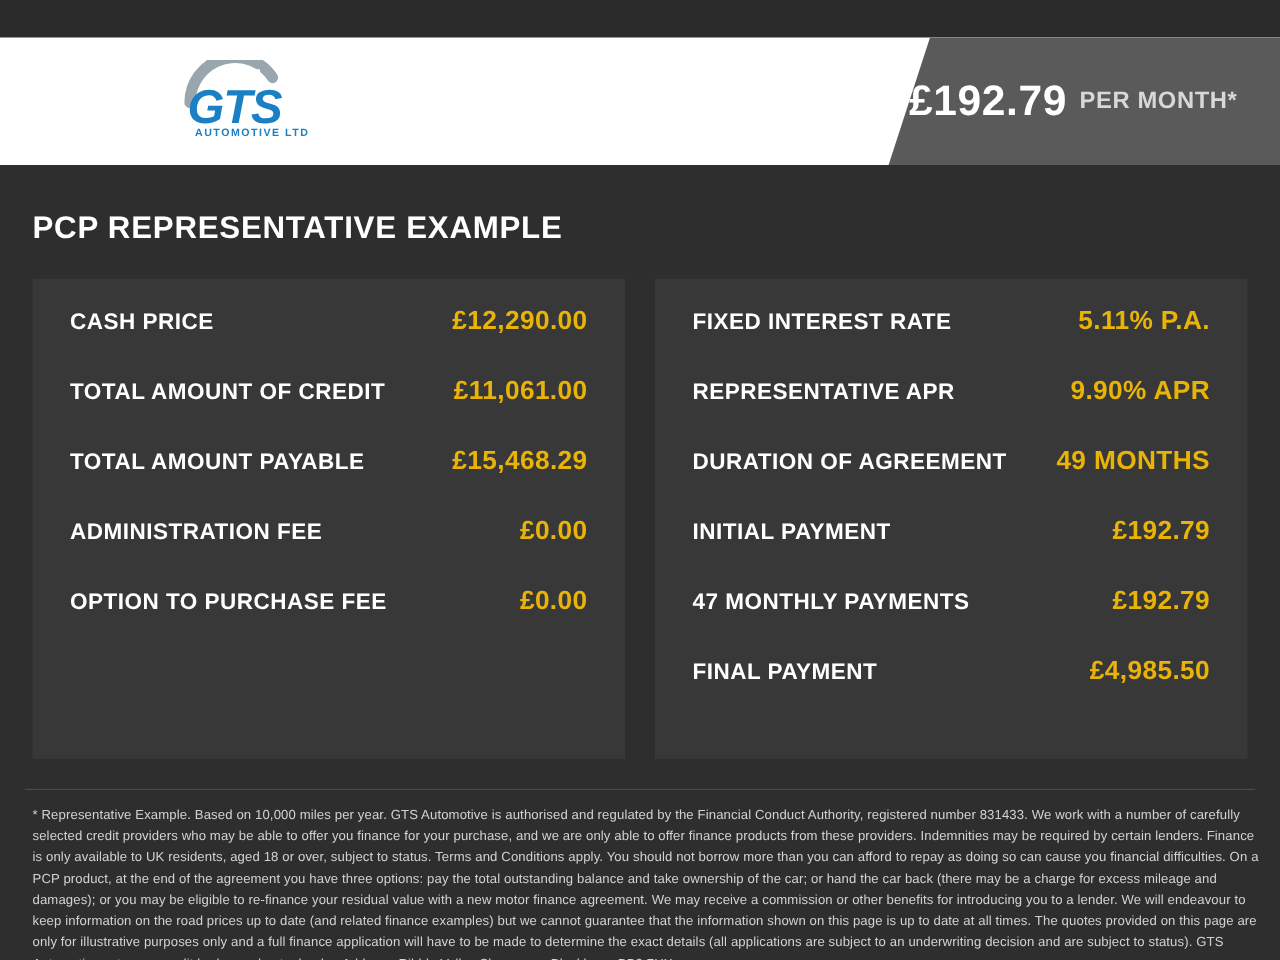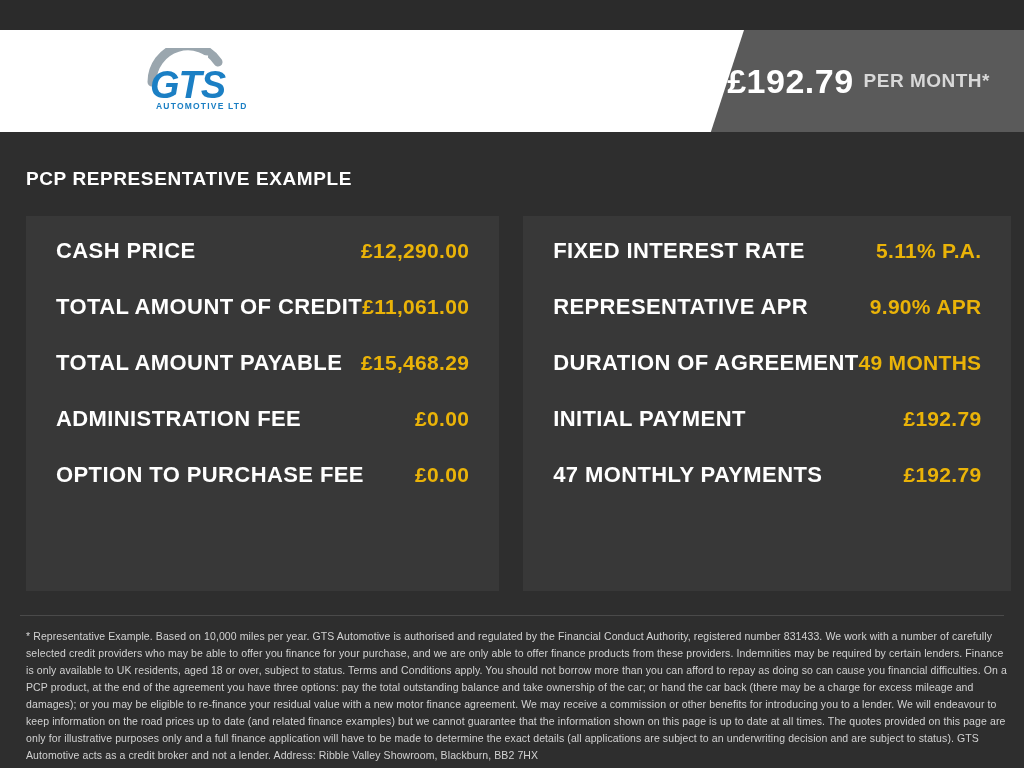--- a/index.html
+++ b/index.html
@@ -55,21 +55,21 @@
   .price-suffix {
     color: #d8d8d8;
     font-size: 19px;
     font-weight: bold;
     letter-spacing: 0.5px;
   }
 
   
   .title {
     color: #ffffff;
-    font-size: 19px;
+    font-size: 25px;
     font-weight: bold;
     letter-spacing: 0.6px;
     padding: 36px 0 0 26px;
   }
 
   
   .tables {
     display: flex;
     gap: 24px;
     padding: 26px 26px 0 26px;
@@ -81,21 +81,21 @@
     min-height: 375px;
   }
   .row {
     display: flex;
     align-items: baseline;
     justify-content: space-between;
     height: 56px;
   }
   .row-label {
     color: #ffffff;
-    font-size: 22px;
+    font-size: 18px;
     font-weight: bold;
     letter-spacing: 0.4px;
     white-space: nowrap;
   }
   .row-value {
     color: #eab308;
     font-size: 21px;
     font-weight: bold;
     letter-spacing: 0.3px;
     white-space: nowrap;
@@ -181,20 +181,24 @@
         <span class="row-value">49 MONTHS</span>
       </div>
       <div class="row">
         <span class="row-label">INITIAL PAYMENT</span>
         <span class="row-value">£192.79</span>
       </div>
       <div class="row">
         <span class="row-label">47 MONTHLY PAYMENTS</span>
         <span class="row-value">£192.79</span>
       </div>
+      <div class="row">
+        <span class="row-label">FINAL PAYMENT</span>
+        <span class="row-value">£4,985.50</span>
+      </div>
     </div>
 
   </div>
 
   <div class="divider"></div>
   <div class="disclaimer">* Representative Example. Based on 10,000 miles per year. GTS Automotive is authorised and regulated by the Financial Conduct Authority, registered number 831433. We work with a number of carefully selected credit providers who may be able to offer you finance for your purchase, and we are only able to offer finance products from these providers. Indemnities may be required by certain lenders. Finance is only available to UK residents, aged 18 or over, subject to status. Terms and Conditions apply. You should not borrow more than you can afford to repay as doing so can cause you financial difficulties. On a PCP product, at the end of the agreement you have three options: pay the total outstanding balance and take ownership of the car; or hand the car back (there may be a charge for excess mileage and damages); or you may be eligible to re-finance your residual value with a new motor finance agreement. We may receive a commission or other benefits for introducing you to a lender. We will endeavour to keep information on the road prices up to date (and related finance examples) but we cannot guarantee that the information shown on this page is up to date at all times. The quotes provided on this page are only for illustrative purposes only and a full finance application will have to be made to determine the exact details (all applications are subject to an underwriting decision and are subject to status). GTS Automotive acts as a credit broker and not a lender. Address: Ribble Valley Showroom, Blackburn, BB2 7HX</div>
 
 </div>
 
 </body></html>

